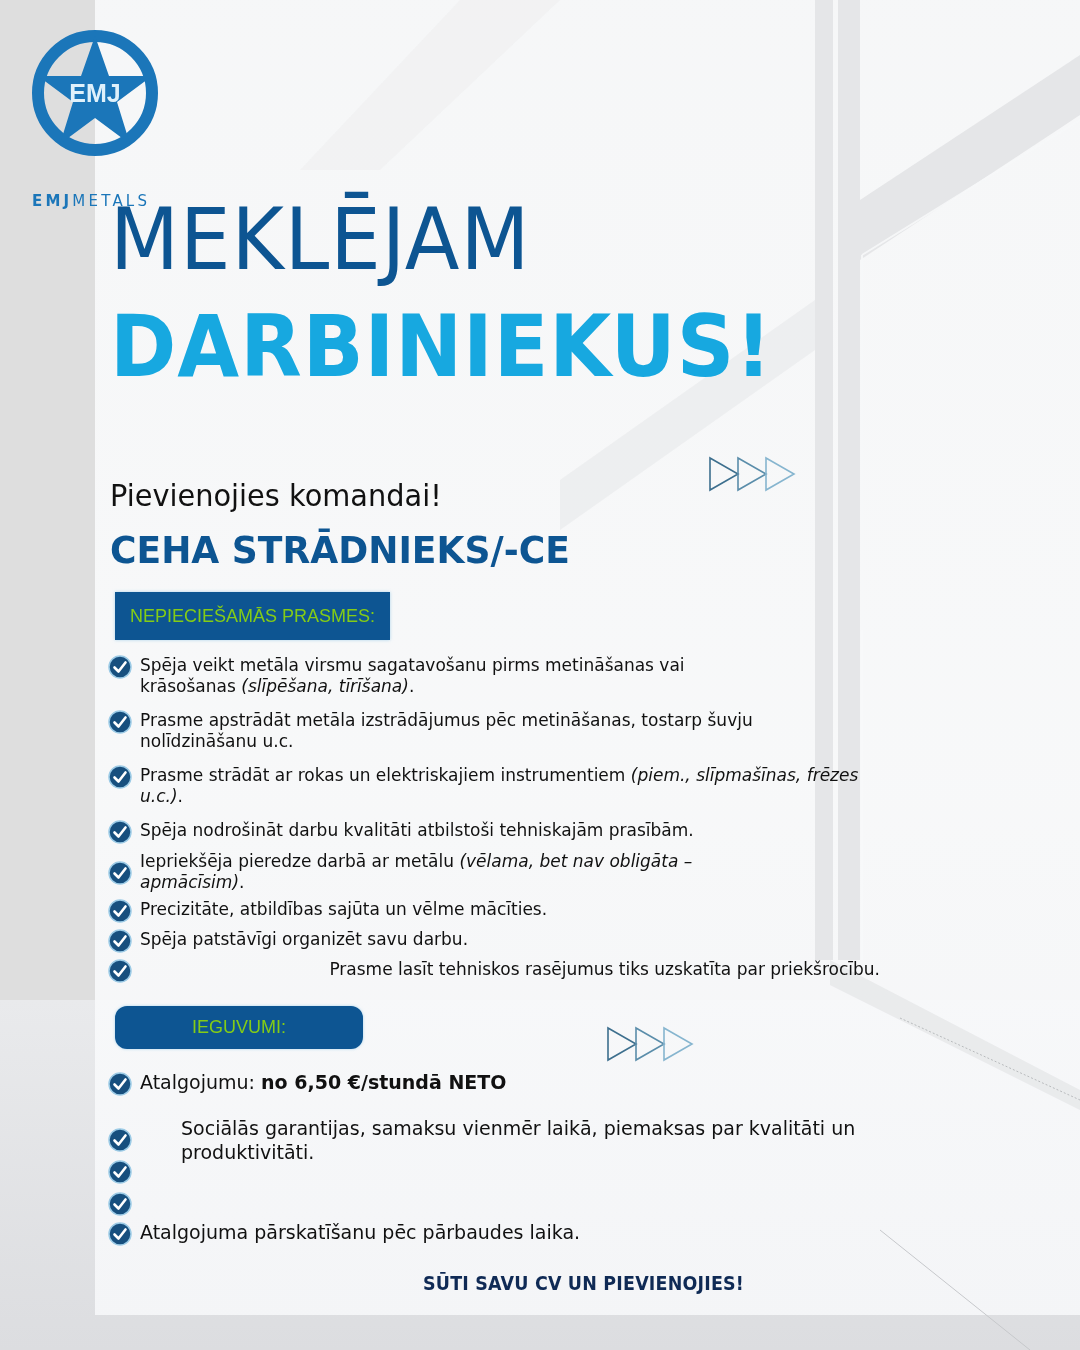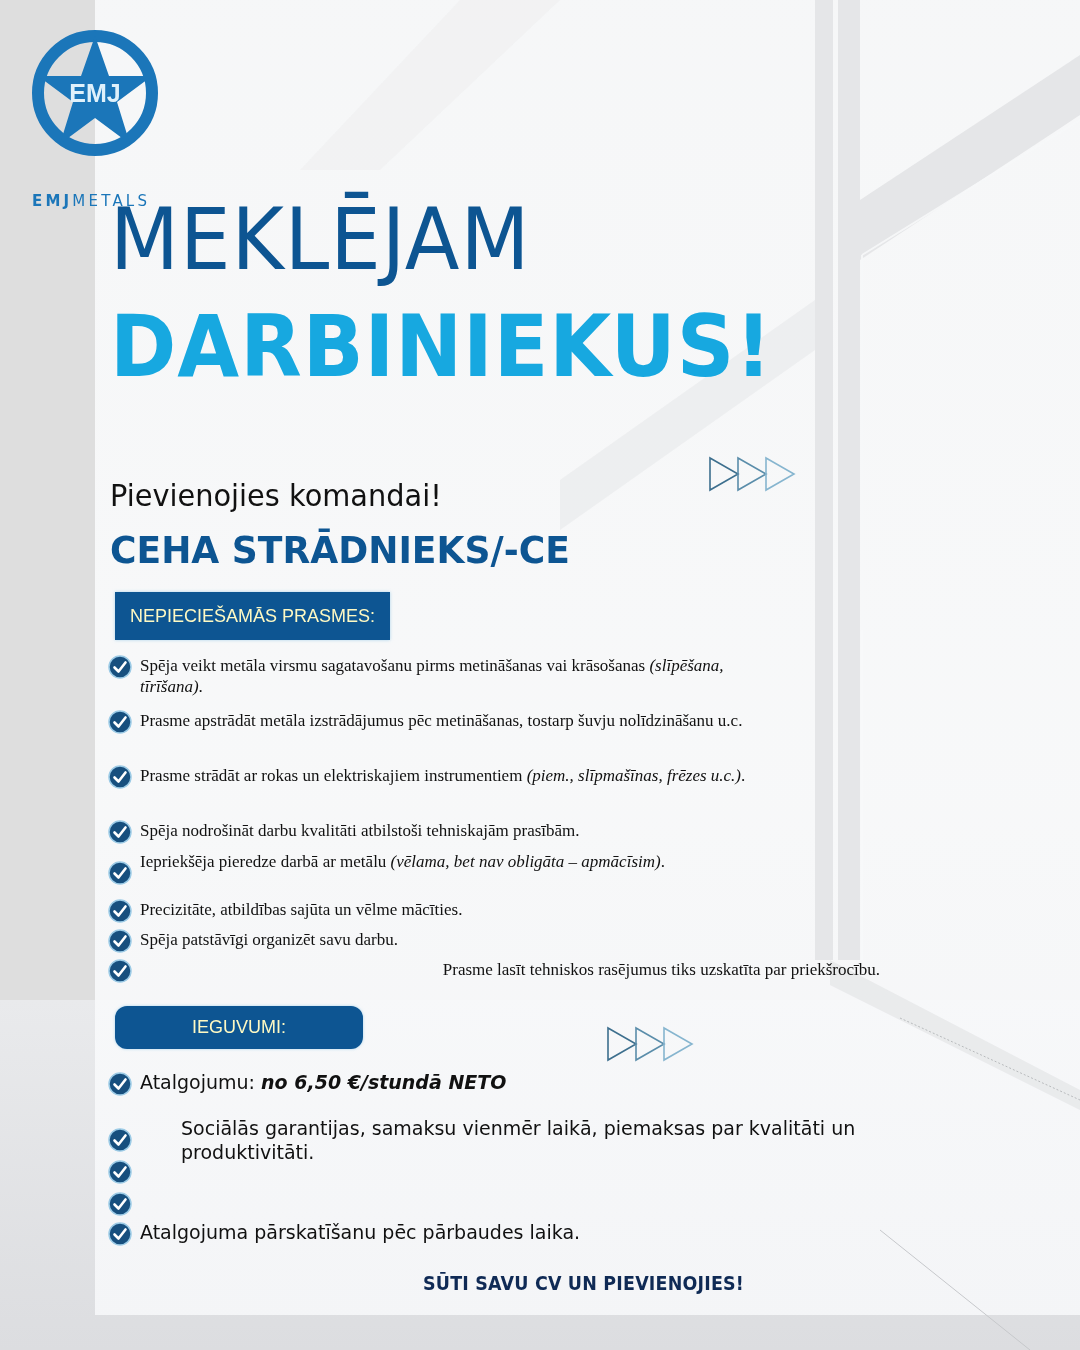--- a/index.html
+++ b/index.html
@@ -51,40 +51,40 @@
       font-family: "DejaVu Sans", sans-serif; font-size: 30px; color: #111;
       transform: scaleX(0.96); transform-origin: left top;
     }
     .job-title {
       position: absolute; left: 110px; top: 528px;
       font-family: "DejaVu Sans", sans-serif; font-weight: bold; font-size: 38px; color: #0d5592;
       transform: scaleX(0.95); transform-origin: left top;
     }
 
     .section-box {
-      position: absolute; background: #0d5592; color: #fef9c3;
+      position: absolute; background: #0d5592; color: #84cc16;
       font-family: "Liberation Sans", sans-serif; font-size: 18px;
       display: flex; align-items: center; justify-content: center;
       box-shadow: 0 0 3px rgba(120,190,230,0.6);
     }
     .box-skills { left: 115px; top: 592px; width: 275px; height: 48px; }
     .box-benefits { left: 115px; top: 1006px; width: 248px; height: 43px; border-radius: 12px; }
 
     .list { position: absolute; left: 108px; width: 780px; list-style: none; }
     .list li {
       position: absolute; left: 0;
       display: flex; align-items: flex-start;
       font-family: "DejaVu Sans", sans-serif; color: #111;
     }
-    .skills li { font-size: 17px; line-height: 21px; font-family: Liberation Serif, serif; }
+    .skills li { font-size: 17px; line-height: 21px; }
     .benefits li { font-size: 19px; line-height: 24px; }
     .check { flex: 0 0 24px; width: 24px; height: 24px; margin-right: 8px; }
     .benefits .check { margin-top: 2px; }
     .li-text em { font-style: italic; }
-    .li-text b { font-weight: bold; font-style: italic; }
+    .li-text b { font-weight: bold; }
 
     .cta {
       position: absolute; left: 423px; top: 1272px;
       font-family: "DejaVu Sans", sans-serif; font-weight: bold; font-size: 19px;
       color: #0f2a55; letter-spacing: 0.2px;
       transform: scaleX(0.92); transform-origin: left top;
     }
   </style>
 </head>
 <body>

